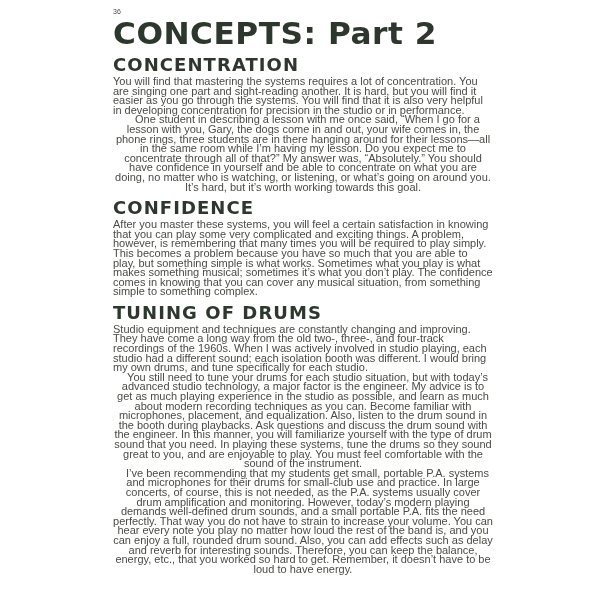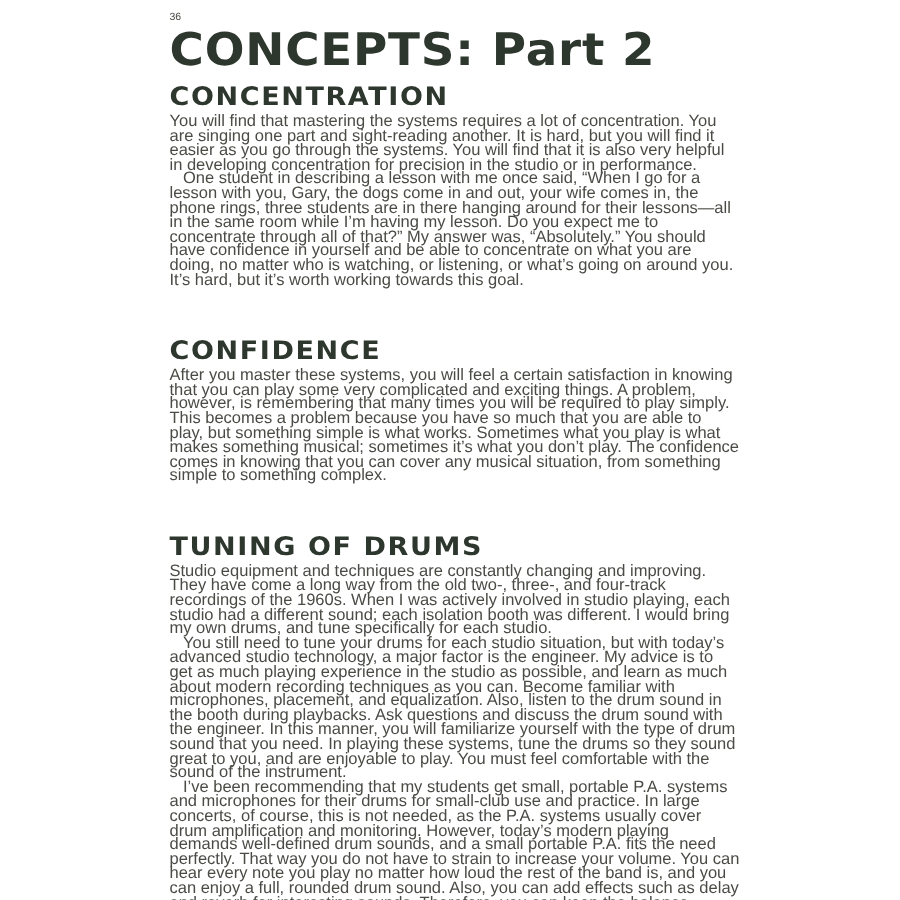--- a/index.html
+++ b/index.html
@@ -35,21 +35,21 @@
     color: #2e372e;
     margin: 0 0 6px 0;
     white-space: nowrap;
     transform: scaleX(1.04);
     transform-origin: left center;
   }
   .section {
     margin-top: 0;
   }
   .section + .section {
-    margin-top: 33px;
+    margin-top: 7px;
   }
   .heading {
     font-family: "DejaVu Sans", "Liberation Sans", sans-serif;
     font-weight: 800;
     font-size: 17px;
     line-height: 18px;
     letter-spacing: 1px;
     color: #2e372e;
     margin: 0 0 3px 0;
     white-space: nowrap;
@@ -58,20 +58,21 @@
   }
   .para {
     font-size: 11px;
     line-height: 9.6px;
     color: #4a4b45;
     margin: 0;
     text-align: left;
   }
   .para + .para {
     text-indent: 9px;
+    text-align: center;
   }
 </style>
 </head>
 <body>
 
 <div class="page">
   <div class="page-number">36</div>
   <h1 class="title">CONCEPTS: Part 2</h1>
   <div id="sections">
       <section class="section">

